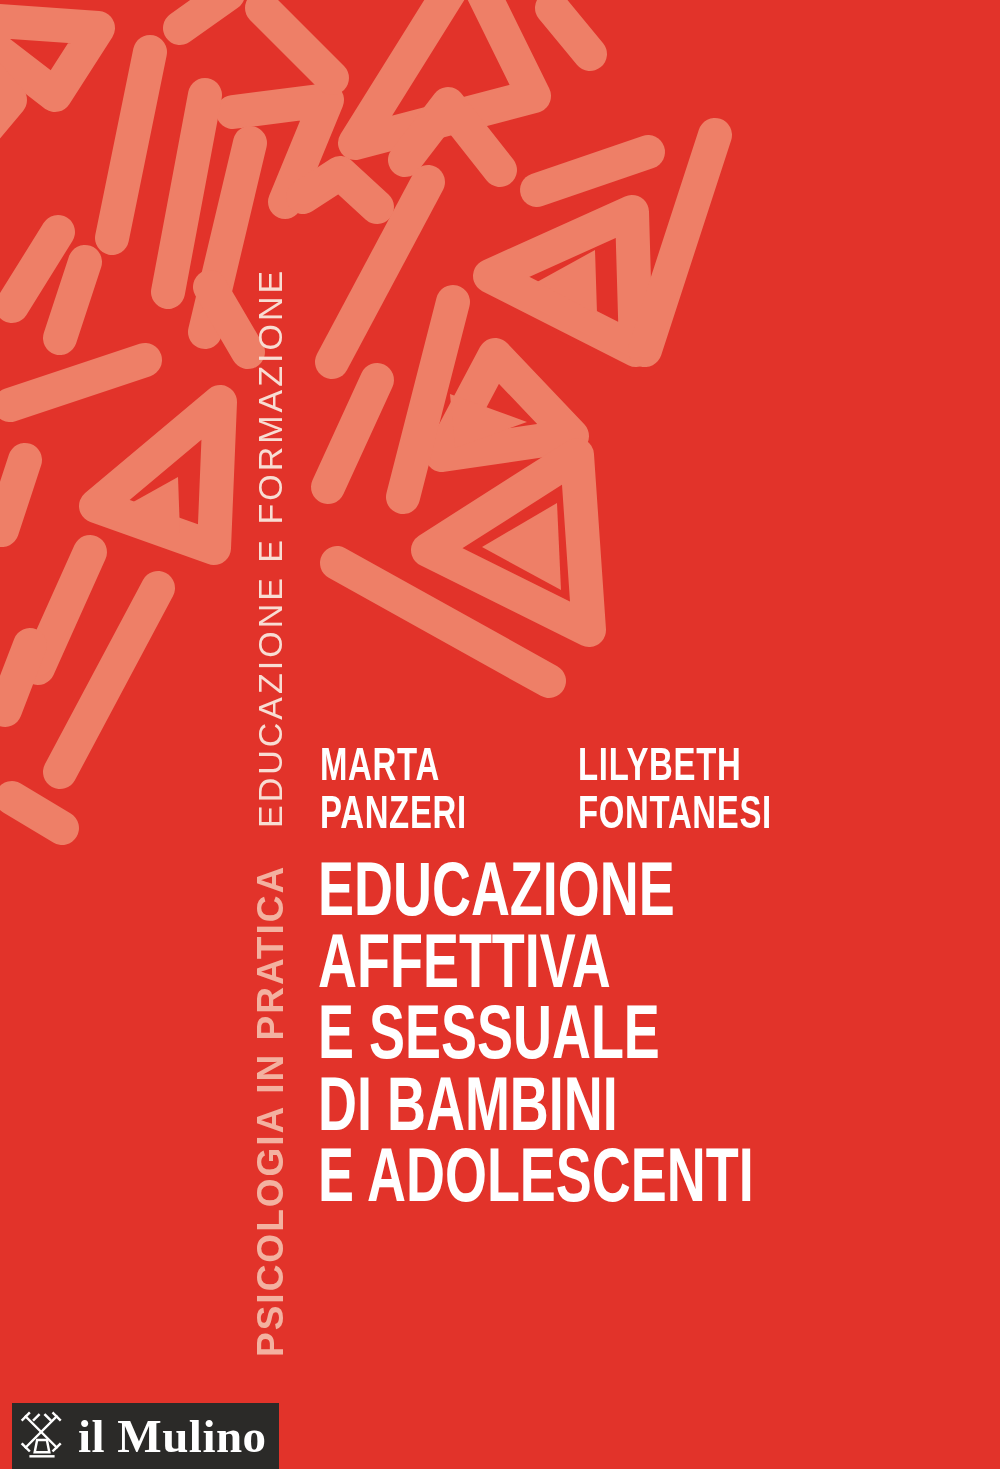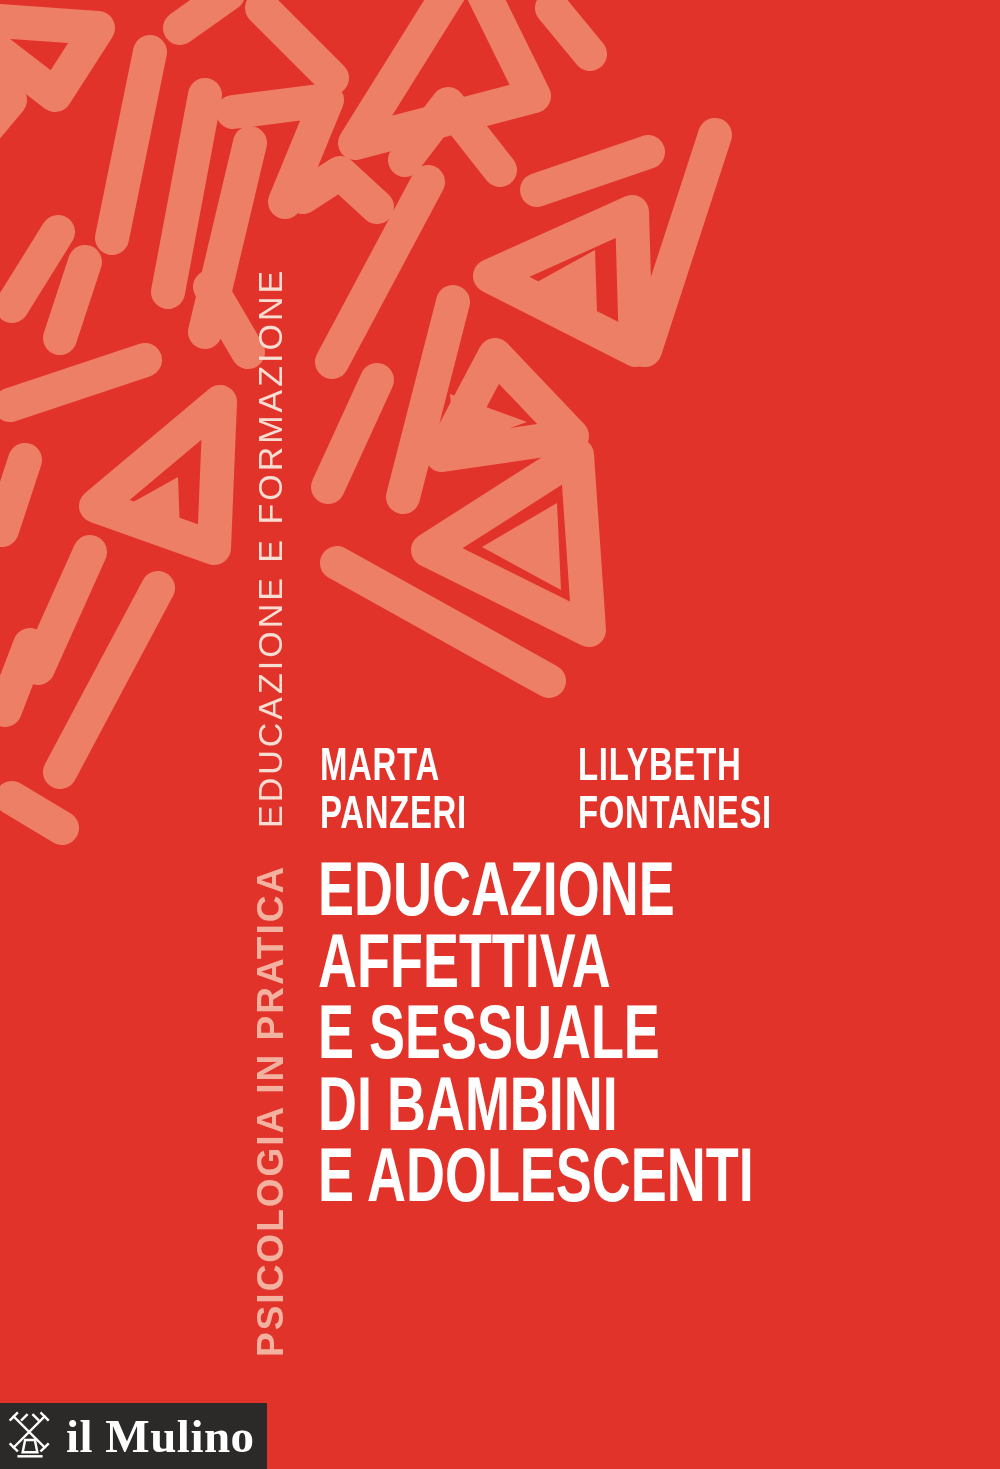--- a/index.html
+++ b/index.html
@@ -51,21 +51,21 @@
     color:#FFFFFF;
     font-size:76px;
     font-weight:bold;
     line-height:71.5px;
     letter-spacing:0;
     transform:scaleX(0.71);
     transform-origin:0 0;
     white-space:nowrap;
   }
   #publisher-bar{
-    position:absolute;left:0;top:1403px;
+    position:absolute;left:12px;top:1403px;
     width:267px;height:66px;
     background:#2B2A28;
     display:flex;align-items:center;
     padding-left:4px;box-sizing:border-box;
   }
   #publisher-name{
     color:#FFFFFF;
     font-family:"Liberation Serif", serif;
     font-weight:bold;
     font-size:47px;

